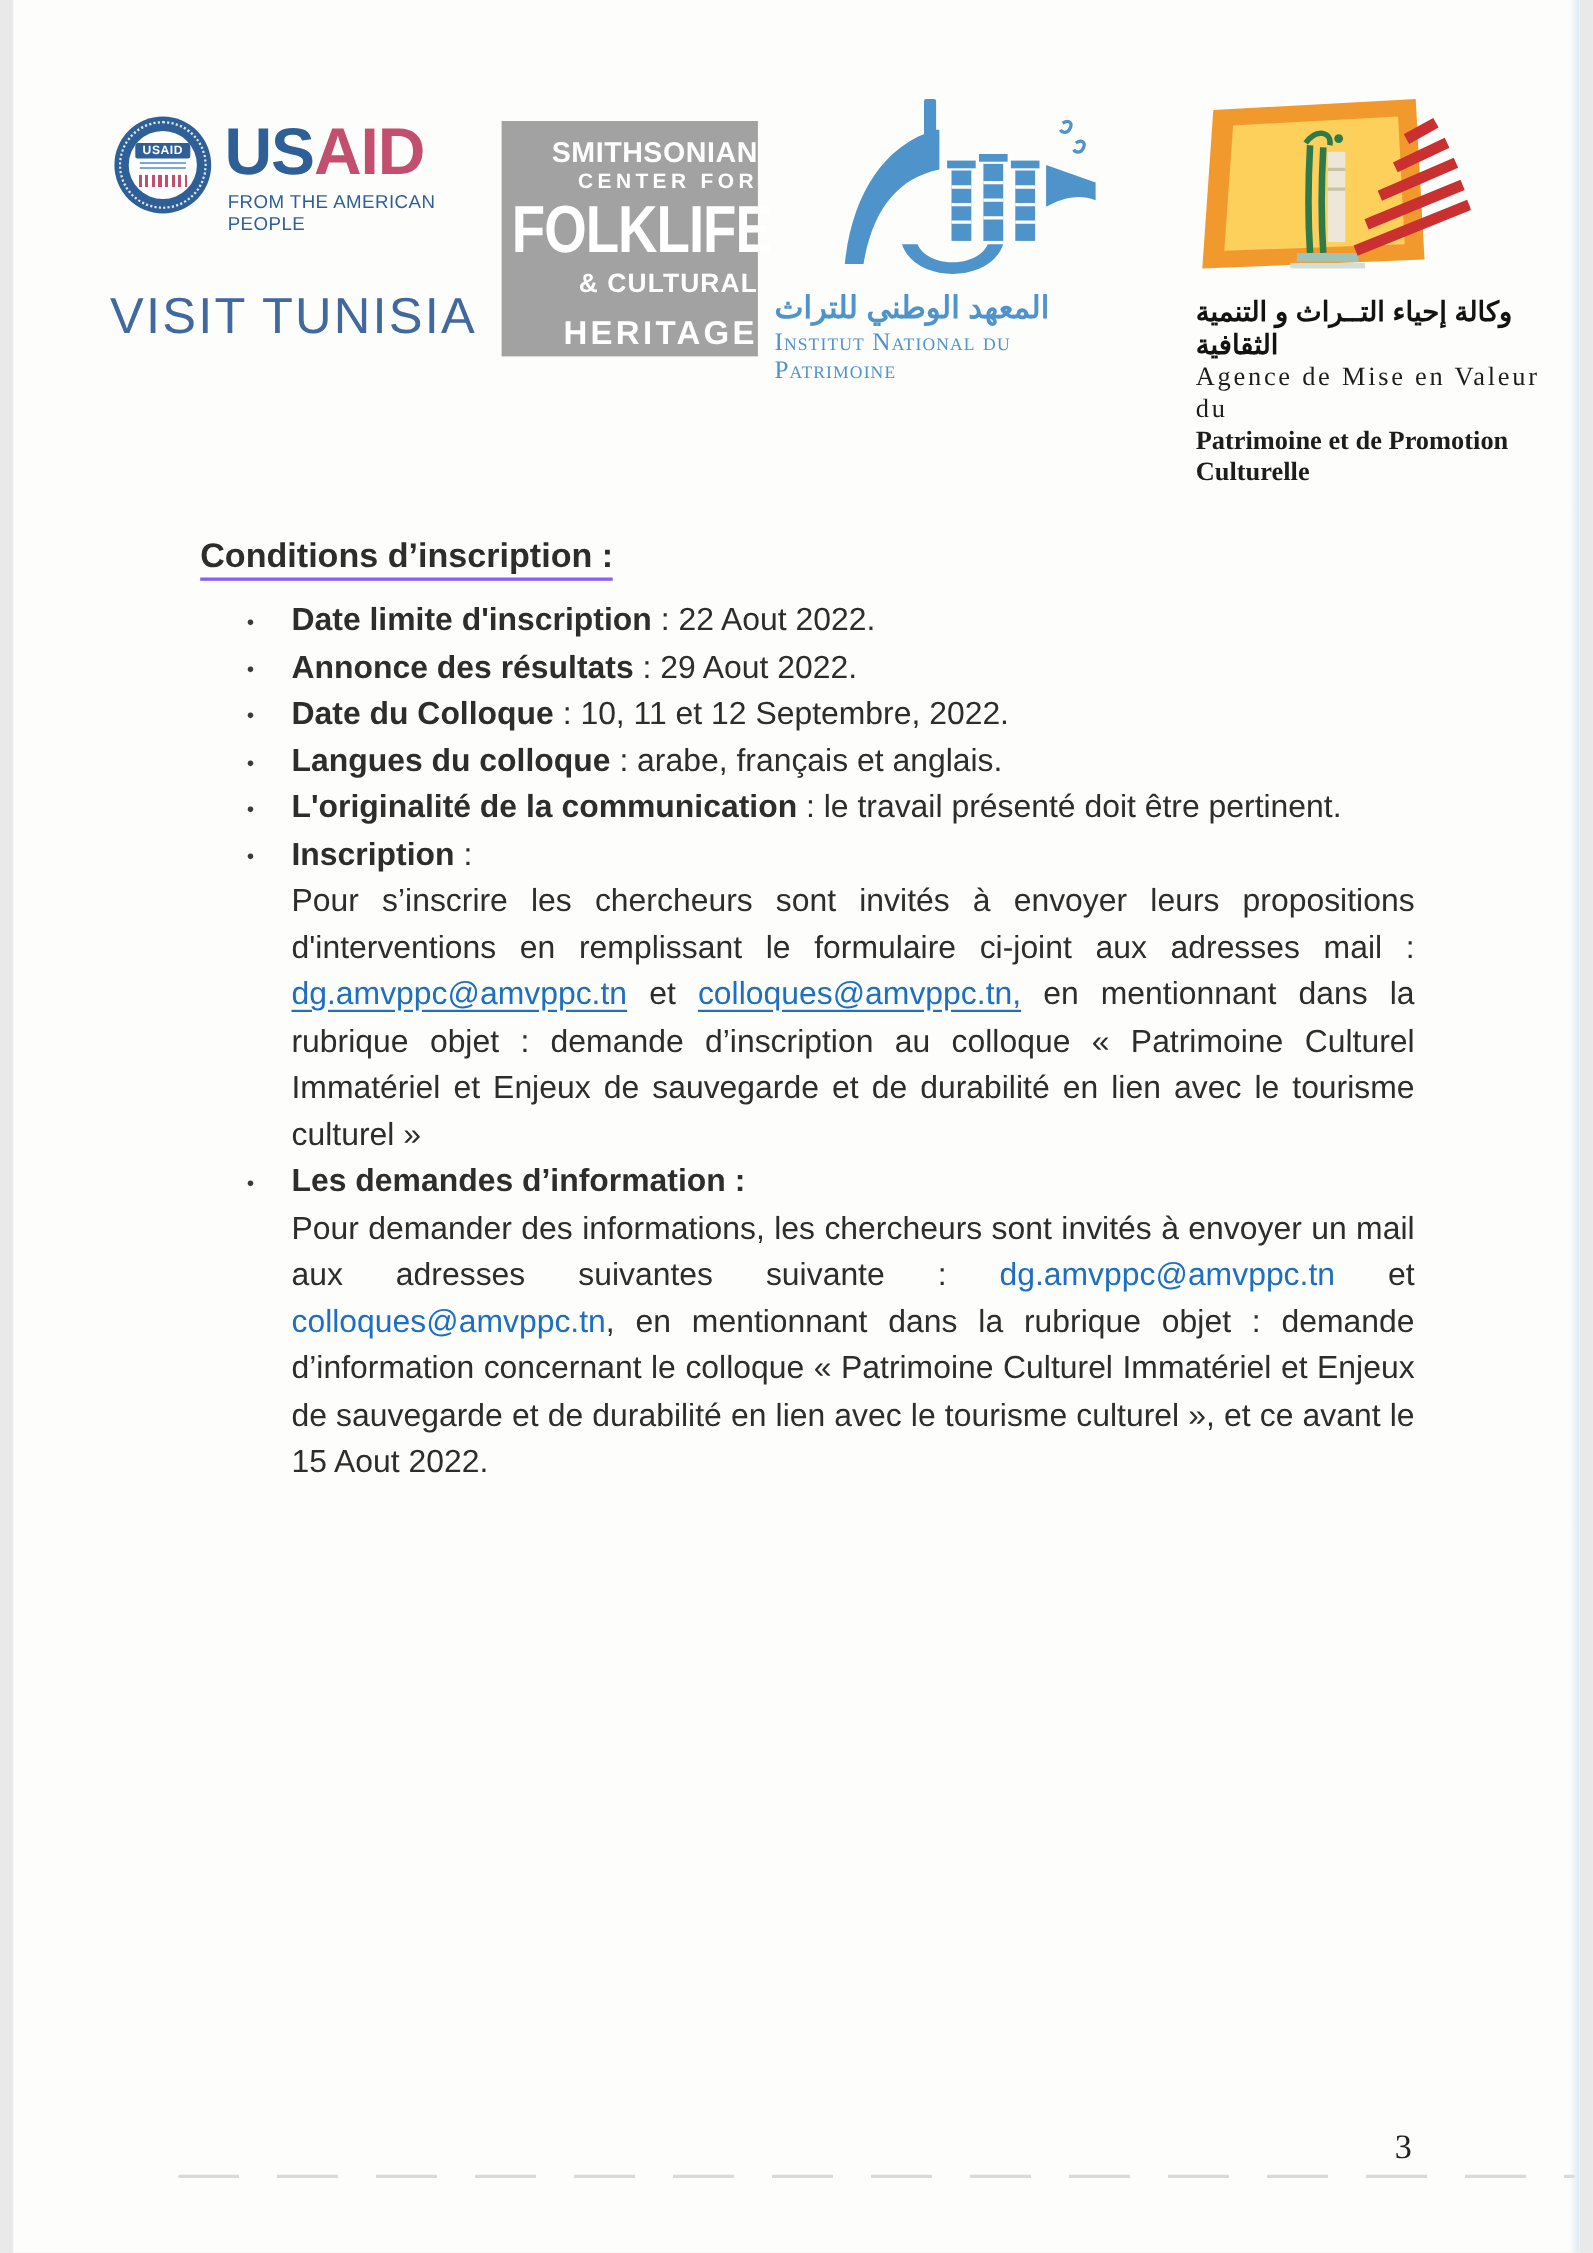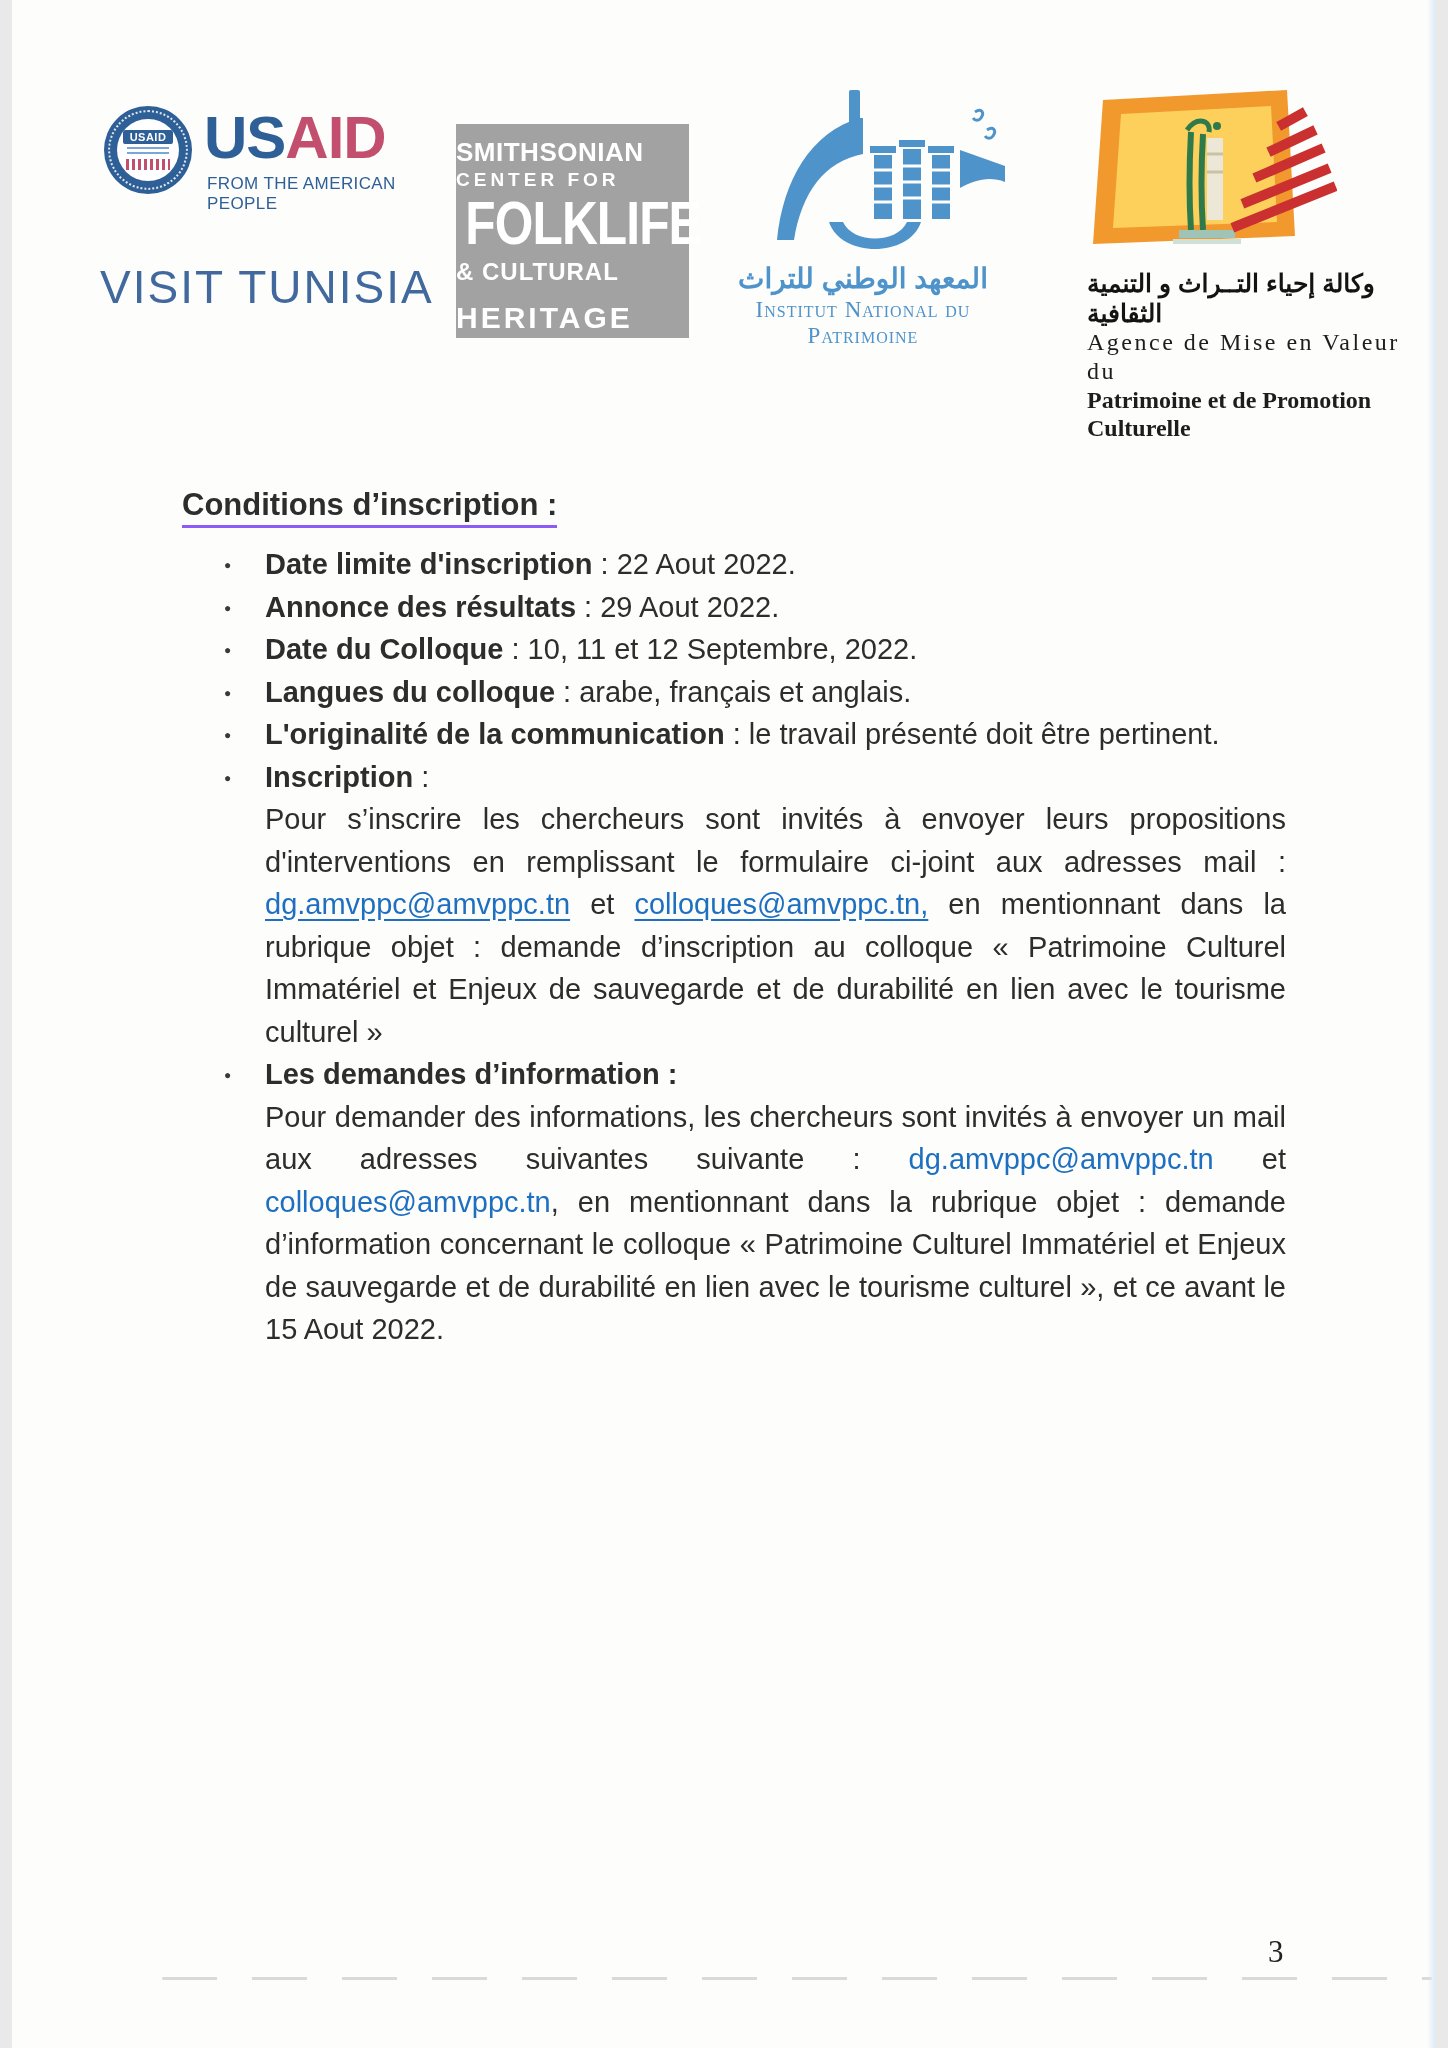--- a/index.html
+++ b/index.html
@@ -14,28 +14,28 @@
   .seal-ring{position:absolute;inset:4px;border-radius:50%;border:2px dotted rgba(255,255,255,.85);}
   .seal-core{position:absolute;inset:13px;border-radius:50%;background:#fff;overflow:hidden;display:flex;flex-direction:column;align-items:center;justify-content:center;gap:3px;}
   .seal-band{background:#2e5f97;color:#fff;font-size:11px;font-weight:700;padding:1px 7px;border-radius:2px;letter-spacing:.5px;}
   .seal-wave{width:42px;height:9px;background:repeating-linear-gradient(180deg,#7aa7d4 0 2px,#fff 2px 5px);}
   .seal-stripes{width:44px;height:11px;background:repeating-linear-gradient(90deg,#c34f6e 0 3px,#fff 3px 6px);}
   .usaid-word{position:absolute;left:104px;top:8px;font-size:60px;font-weight:700;letter-spacing:-1px;line-height:1;}
   .usaid-word .us{color:#2e5f97;}
   .usaid-word .aid{color:#c34f6e;}
   .usaid-tag{position:absolute;left:107px;top:74px;font-size:17px;color:#2e5f97;font-weight:500;letter-spacing:.4px;}
   .visit{position:absolute;left:0;top:160px;font-size:46px;color:#41699e;letter-spacing:2px;}
-  .logo-si{position:absolute;left:444px;top:124px;width:233px;height:214px;background:#a2a2a2;color:#fff;
-    text-align:left;font-weight:700;box-sizing:border-box;padding-top:15px;line-height:1.05;}
+  .logo-si{position:absolute;left:444px;top:110px;width:233px;height:214px;background:#a2a2a2;color:#fff;
+    text-align:right;font-weight:700;box-sizing:border-box;padding-top:15px;line-height:1.05;}
   .si1{font-size:26px;letter-spacing:.5px;}
   .si2{font-size:19px;letter-spacing:4px;margin-top:4px;}
   .si3{font-size:54px;letter-spacing:-1px;transform:scale(.92,1.12);margin-top:5px;}
   .si4{font-size:24px;letter-spacing:1px;margin-top:7px;}
   .si5{font-size:30px;letter-spacing:3px;margin-top:18px;}
-  .logo-inp{position:absolute;left:692px;top:88px;width:318px;text-align:center;color:#4f93cb;}
+  .logo-inp{position:absolute;left:692px;top:88px;width:318px;color:#4f93cb;}
   .inp-ar{font-size:28px;font-weight:700;margin-top:0;line-height:1.1;}
   .inp-la{font-family:"Liberation Serif",serif;font-variant:small-caps;font-size:23px;letter-spacing:1px;margin-top:2px;}
   .logo-amv{position:absolute;left:1075px;top:84px;width:336px;text-align:left;}
   .amv-ar{font-size:25px;font-weight:700;color:#131313;line-height:1.2;}
   .amv-l1{font-family:"Liberation Serif",serif;font-size:24px;letter-spacing:2.5px;color:#1d1d1d;line-height:1.2;}
   .amv-l2{font-family:"Liberation Serif",serif;font-weight:700;font-size:24px;color:#1d1d1d;line-height:1.2;}
   
   .content{position:absolute;left:170px;top:452px;width:1104px;font-size:29px;line-height:42.5px;}
   ul{list-style:none;margin:0;padding:0;}
   .intro-list li{position:relative;padding-left:83px;line-height:45px;}

